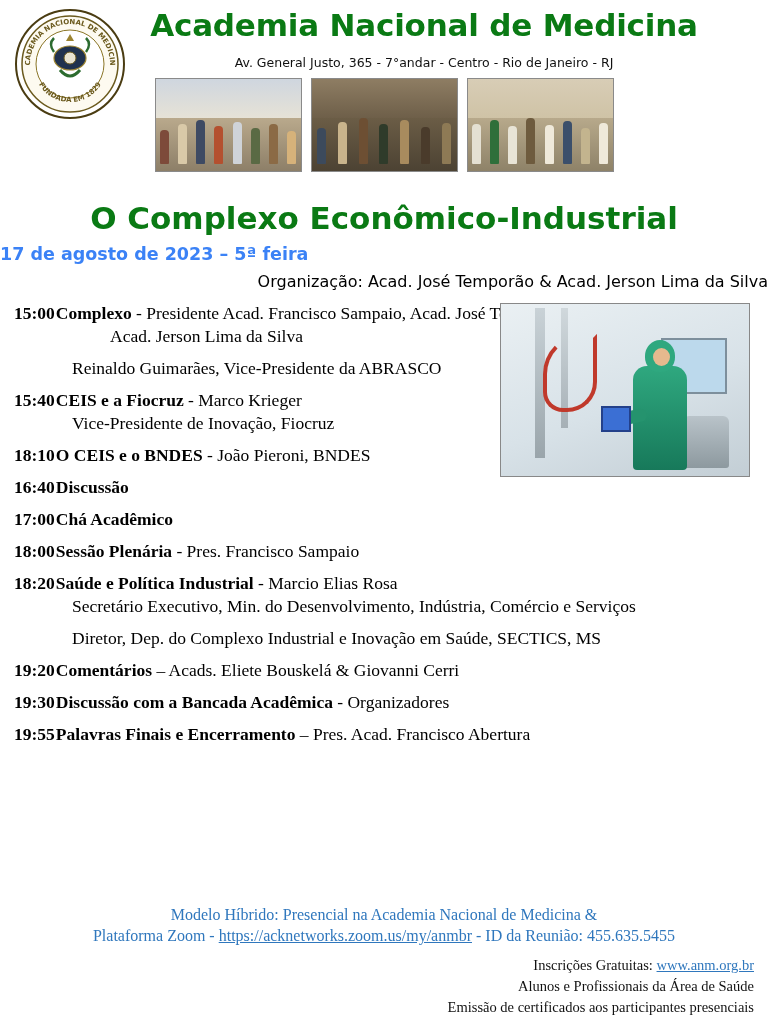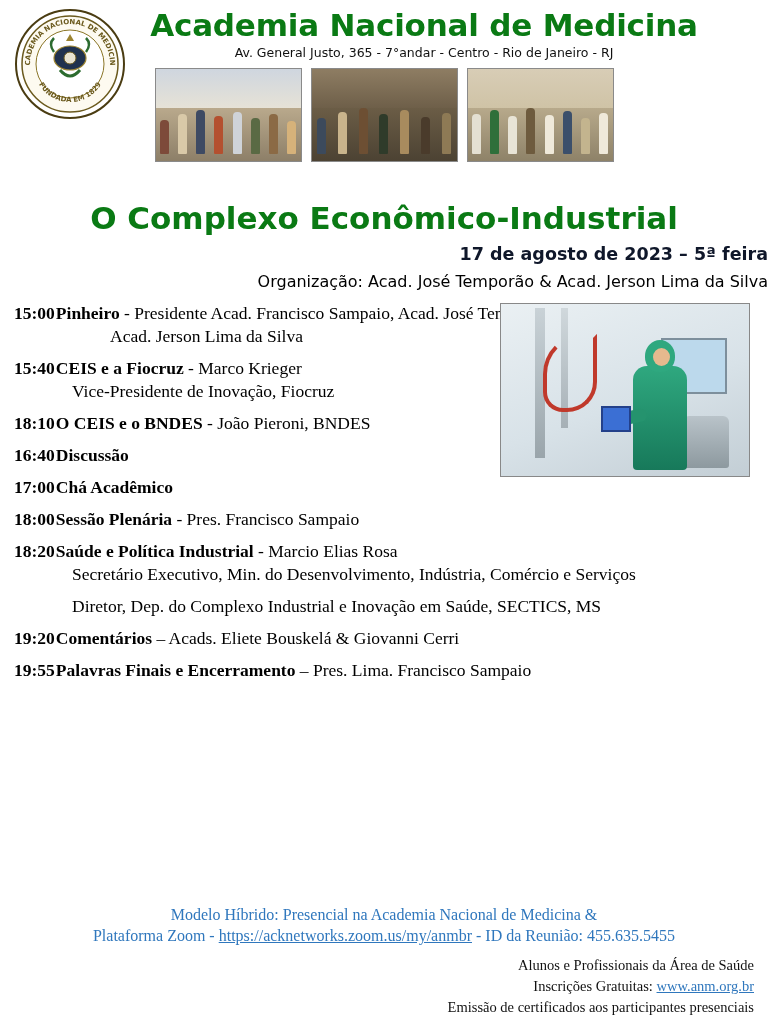--- a/index.html
+++ b/index.html
@@ -40,21 +40,21 @@
     font-size: 31px;
     color: #0a7a14;
     letter-spacing: -0.2px;
     line-height: 1.1;
     margin: 2px 0 0 0;
   }
   .org-address {
     font-family: "DejaVu Sans", sans-serif;
     font-size: 12.5px;
     color: #111111;
-    margin-top: 3px;
+    margin-top: 13px;
   }
 
   .photo-row {
     display: flex;
     justify-content: center;
     gap: 9px;
     margin-top: 8px;
   }
   .photo {
     width: 145px;
@@ -100,22 +100,22 @@
     font-size: 31px;
     text-align: center;
     line-height: 1.22;
     margin-top: 14px;
     padding: 0 24px;
   }
   .event-date {
     font-family: "DejaVu Sans", sans-serif;
     font-weight: bold;
     font-size: 17.5px;
-    color: #0f172a;
-    text-align: right;
+    color: #3b82f6;
+    text-align: left;
     margin-top: 6px;
   }
   .event-org {
     font-family: "DejaVu Sans", sans-serif;
     font-size: 16px;
     color: #000000;
     text-align: right;
     margin-top: 8px;
   }
 
@@ -369,26 +369,27 @@
     <div class="lab-tank"></div>
     <div class="worker-body"></div>
     <div class="worker-head"></div>
     <div class="worker-face"></div>
     <div class="worker-arm"></div>
     <div class="worker-clip"></div>
   </div>
 
   <div class="item">
     <span class="line1">
-      <span class="time">15:00</span><span class="strong">Pinheiro</span><span> - Presidente Acad. Francisco Sampaio, Acad. José Temporão e</span>
+      <span class="time">15:00</span><span class="strong">Complexo</span><span> - Presidente Acad. Francisco Sampaio, Acad. José Temporão e</span>
     </span>
     <span class="sub indent-extra">Acad. Jerson Lima da Silva</span>
   </div>
 
   <div class="item">
+    <span class="sub">Reinaldo Guimarães, Vice-Presidente da ABRASCO</span>
   </div>
 
   <div class="item">
     <span class="line1">
       <span class="time">15:40</span><span class="strong">CEIS e a Fiocruz</span><span> - Marco Krieger</span>
     </span>
     <span class="sub">Vice-Presidente de Inovação, Fiocruz</span>
   </div>
 
   <div class="item">
@@ -425,36 +426,41 @@
   <div class="item">
     <span class="sub">Diretor, Dep. do Complexo Industrial e Inovação em Saúde, SECTICS,  MS</span>
   </div>
 
   <div class="item">
     <span class="line1">
       <span class="time">19:20</span><span class="strong">Comentários</span><span> – Acads. Eliete Bouskelá &amp; Giovanni Cerri</span>
     </span>
   </div>
 
-
-  <div class="item">
-    <span class="line1">
-      <span class="time">19:55</span><span class="strong">Palavras Finais e Encerramento</span><span> – Pres. Lima. Francisco Sampaio</span>
+  <div class="item">
+    <span class="line1">
+      <span class="time">19:30</span><span class="strong">Discussão com a Bancada Acadêmica</span><span> - Organizadores</span>
+    </span>
+  </div>
+
+  <div class="item">
+    <span class="line1">
+      <span class="time">19:55</span><span class="strong">Palavras Finais e Encerramento</span><span> – Pres. Acad. Francisco Abertura</span>
     </span>
   </div>
 
 </div>
 
 <div class="footer">
   <div class="hybrid">
     <div>Modelo Híbrido: Presencial na Academia Nacional de Medicina &amp;</div>
     <div>
       <span>Plataforma Zoom - </span><a class="link" href="#">https://acknetworks.zoom.us/my/anmbr</a><span> - ID da Reunião: 455.635.5455</span>
     </div>
   </div>
   <div class="footer-right">
-    <div>Alunos e Profissionais da Área de Saúde</div>
     <div>
       <span>Inscrições Gratuitas: </span><a class="link" href="#">www.anm.org.br</a>
     </div>
+    <div>Alunos e Profissionais da Área de Saúde</div>
     <div>Emissão de certificados aos participantes presenciais</div>
   </div>
 </div>
 
 </body></html>

